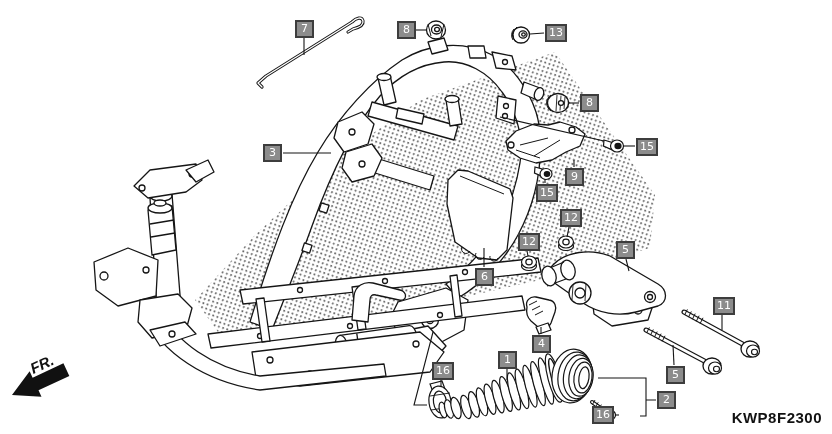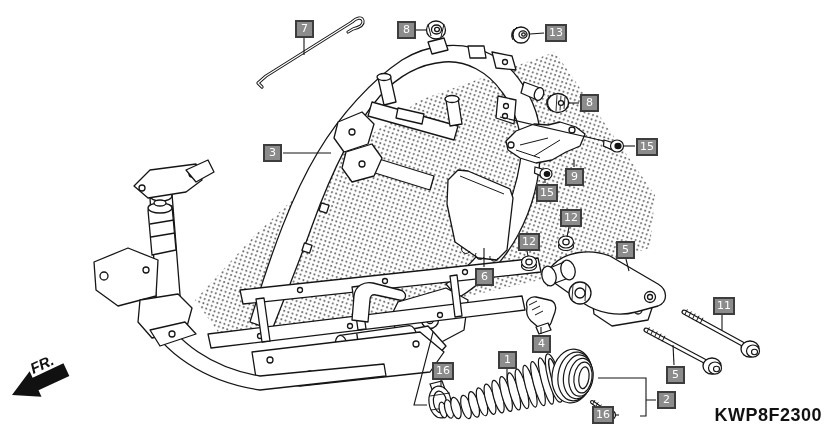--- a/index.html
+++ b/index.html
@@ -13,21 +13,21 @@
     min-width:19px;height:18px;padding:0 2px;
     background:#8c8c8c;border:2px solid #3d3d3d;color:#ffffff;
     font-family:"DejaVu Sans","Liberation Sans",sans-serif;
     font-size:11px;line-height:14px;text-align:center;
     display:flex;align-items:center;justify-content:center;
     cursor:pointer;user-select:none;
   }
   .code-text{
     position:absolute;right:10px;bottom:8px;
     font-family:"Liberation Sans",sans-serif;
-    font-weight:bold;font-size:18px;color:#111111;letter-spacing:.5px;
+    font-weight:bold;font-size:15px;color:#111111;letter-spacing:.5px;
   }
 </style>
 </head>
 <body>
 
 <div class="stage">
 
 <svg width="832" height="434" viewBox="0 0 832 434">
   <defs>
     <pattern id="stip" width="4.4" height="4.4" patternUnits="userSpaceOnUse" patternTransform="rotate(18)">

